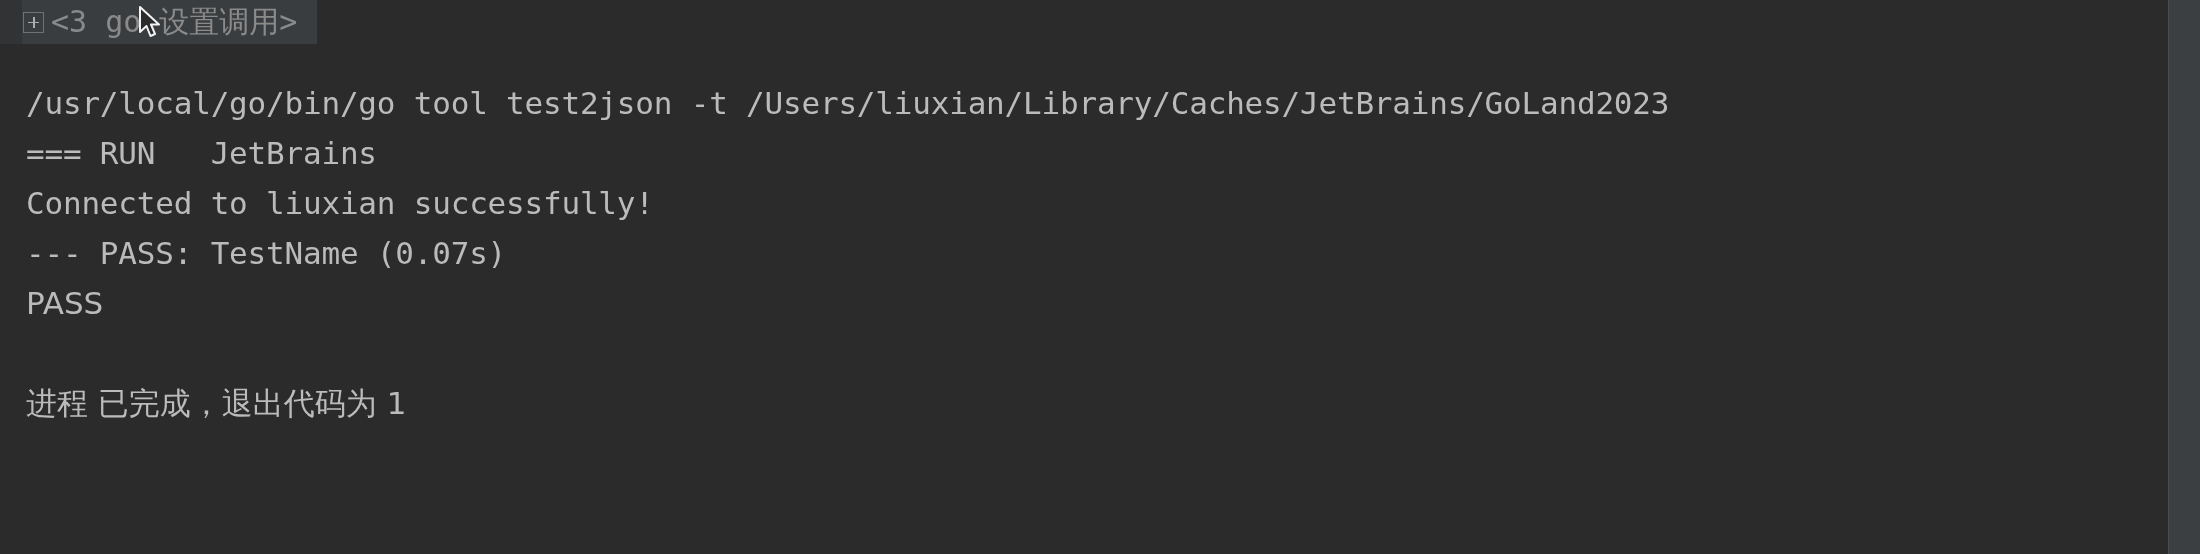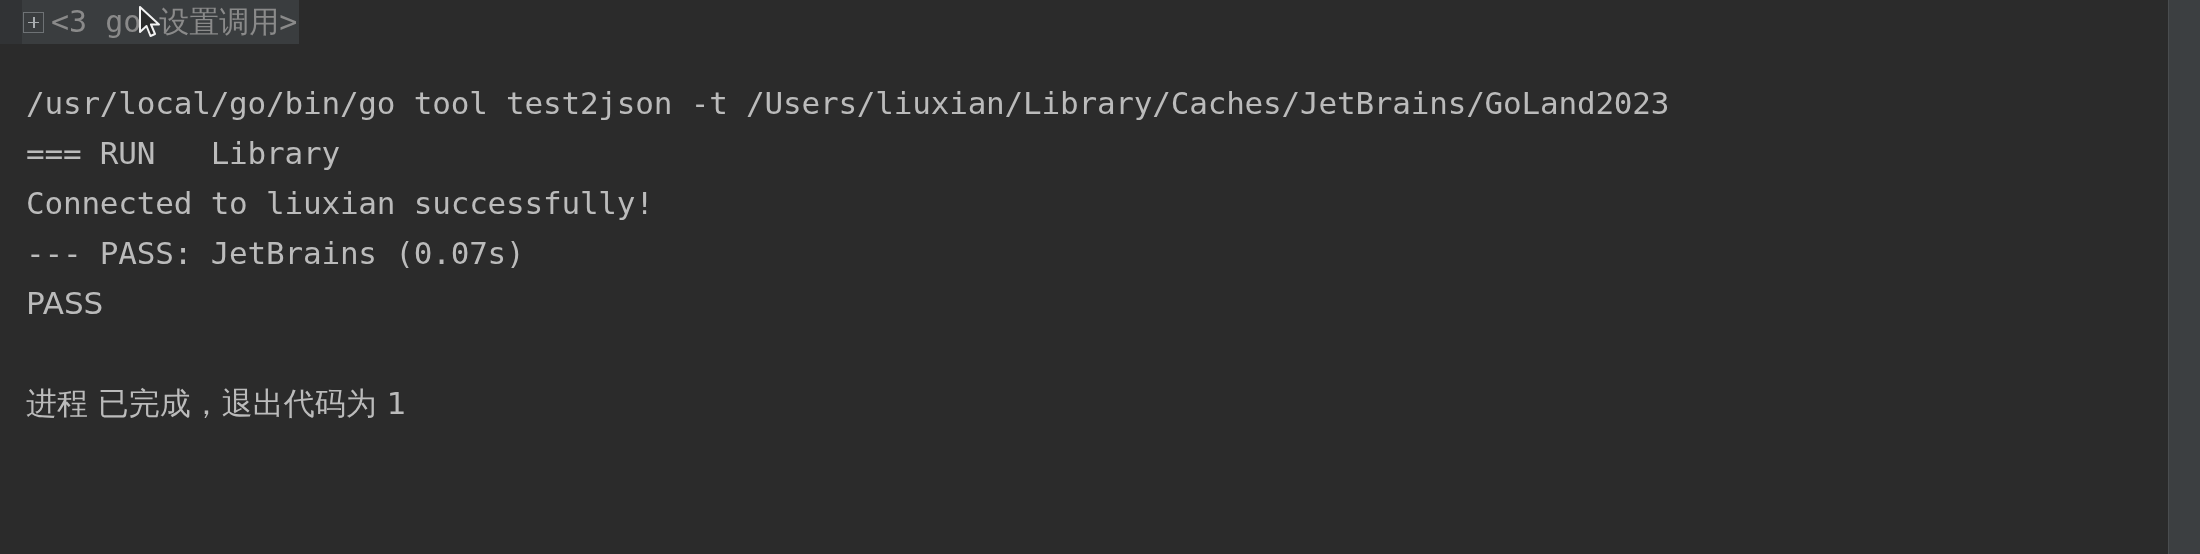--- a/index.html
+++ b/index.html
@@ -47,21 +47,21 @@
     width: 22px;
     height: 44px;
     background: #313335;
     flex: 0 0 22px;
   }
   .fold-band {
     height: 44px;
     display: flex;
     align-items: center;
     background: #3a3d3f;
-    padding-right: 2px;
+    padding-right: 20px;
   }
   .fold-toggle {
     width: 21px;
     height: 21px;
     margin-left: 1px;
     margin-right: 7px;
     border: 1px solid #6e7275;
     background: #3a3d3f;
     position: relative;
     flex: 0 0 21px;
@@ -137,23 +137,23 @@
   <div class="fold-line">
     <div class="fold-gutter"></div>
     <div class="fold-band">
       <span class="fold-toggle"></span>
       <span class="fold-text">&lt;3 go 设置调用&gt;</span>
     </div>
   </div>
 
   <div class="console-body">
     <div class="line">/usr/local/go/bin/go tool test2json -t /Users/liuxian/Library/Caches/JetBrains/GoLand2023</div>
-    <div class="line">=== RUN   Library</div>
+    <div class="line">=== RUN   JetBrains</div>
     <div class="line">Connected to liuxian successfully!</div>
-    <div class="line">--- PASS: JetBrains (0.07s)</div>
+    <div class="line">--- PASS: TestName (0.07s)</div>
     <div class="line sans">PASS</div>
     <div class="line blank"></div>
     <div class="line sans">进程 已完成，退出代码为 1</div>
   </div>
 
   <div class="right-gutter"></div>
 
   <svg class="mouse-cursor" viewBox="0 0 26 34" xmlns="http://www.w3.org/2000/svg" style="left: 138px; top: 6px;">
     <path d="M2 1 L2 26 L8.5 20 L12.5 30 L17 28 L13 18.5 L21 18.5 Z" fill="#2b2b2b" stroke="#f2f2f2" stroke-width="2" stroke-linejoin="round"></path>
   </svg>

